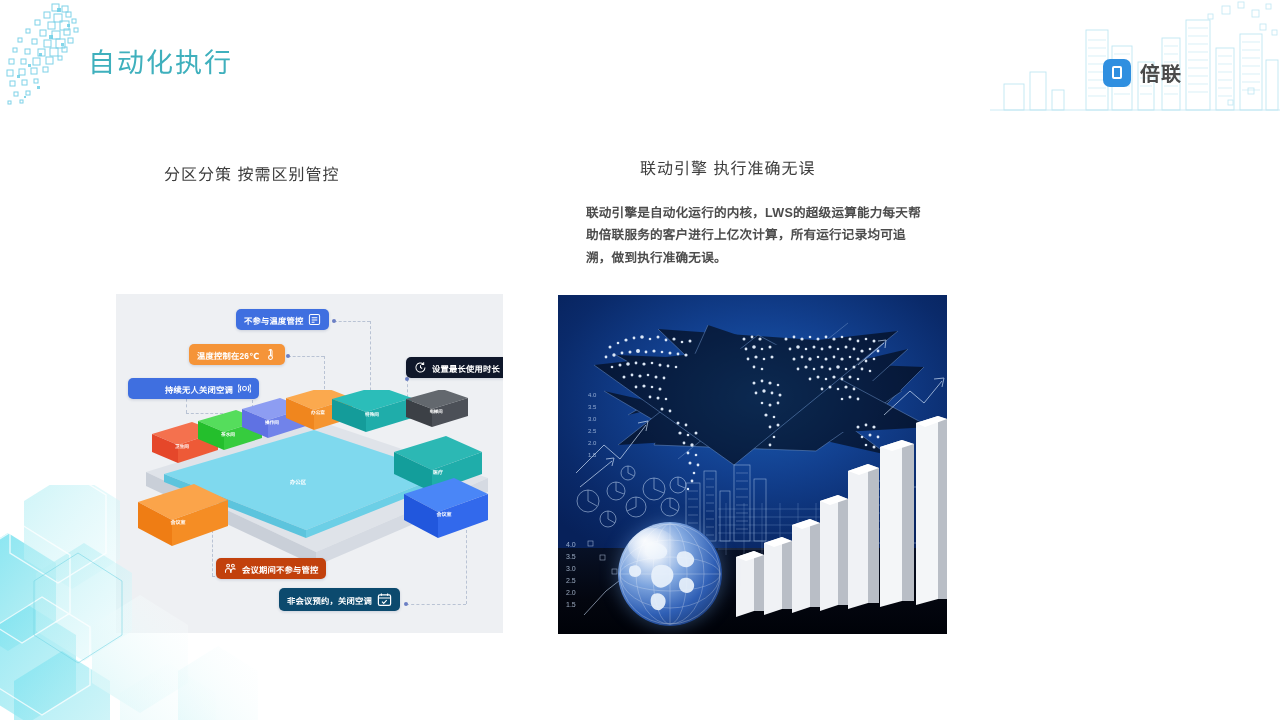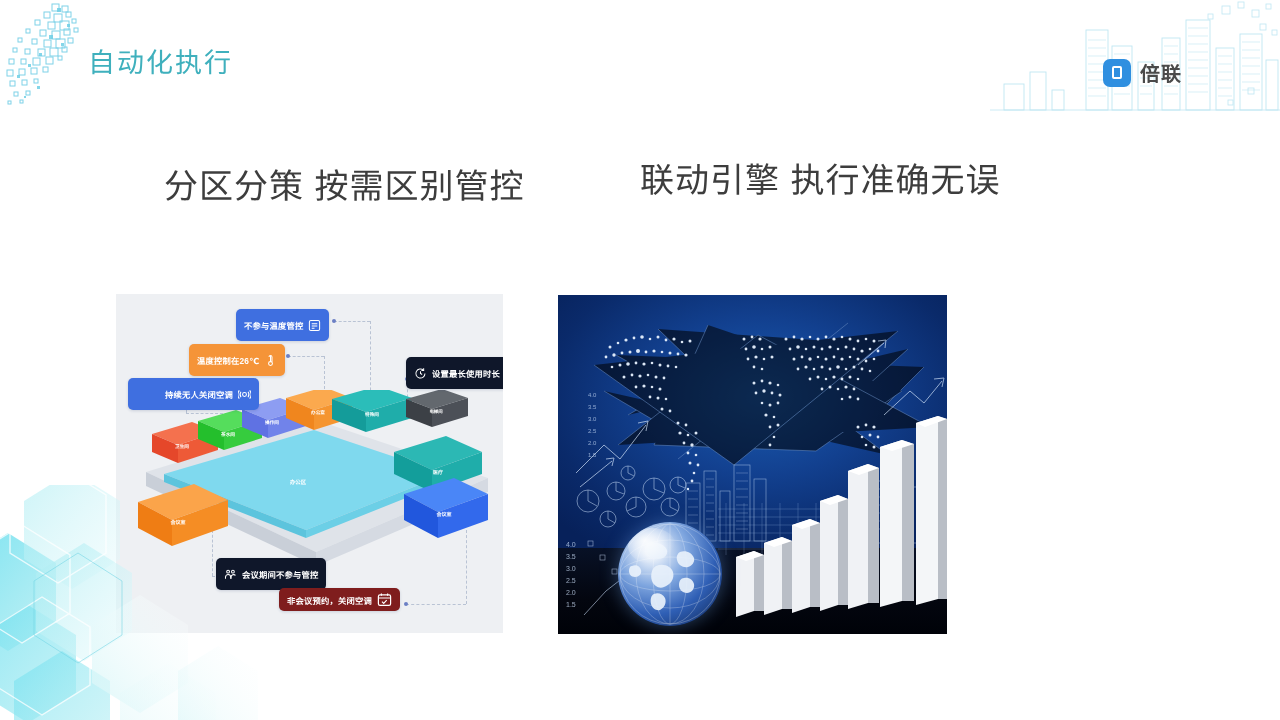--- a/index.html
+++ b/index.html
@@ -59,21 +59,21 @@
     border: 2px solid #ffffff; border-radius: 2px;
     background: transparent;
   }
   .brand-name {
     font-size: 20px; font-weight: bold; color: #4a4a4a;
     letter-spacing: 1px;
   }
 
   .sec-title {
     position: absolute;
-    font-size: 34px; line-height: 1.25;
+    font-size: 16px; line-height: 1.25;
     color: #3d3d3d; font-weight: 400;
     letter-spacing: 1px; white-space: nowrap;
   }
   .sec-title.left  { left: 164px; top: 165px; }
   .sec-title.right { left: 640px; top: 159px; }
 
   .sec-body {
     position: absolute;
     font-size: 12.6px; line-height: 1.78;
     color: #4c4c4c; font-weight: bold;
@@ -87,37 +87,37 @@
     position: absolute; left: 116px; top: 294px;
     width: 387px; height: 339px;
     background: #eef0f3;
     overflow: hidden;
   }
   .panel-left .stage { position: absolute; inset: 0; }
 
   .tag {
     position: absolute;
     display: flex; align-items: center; gap: 5px;
-    height: 32px; padding: 0 8px;
+    height: 21px; padding: 0 8px;
     border-radius: 5px;
     font-size: 8.3px; color: #ffffff;
     white-space: nowrap; font-weight: bold;
     letter-spacing: .2px;
     box-shadow: 0 1px 3px rgba(40,60,110,.18);
   }
   .tag .gi {
     display: inline-flex; align-items: center; justify-content: center;
     width: 13px; height: 13px; flex: none;
   }
   .tag .gi svg { display: block; }
 
   .tag-blue   { background: #3f6fe0; }
   .tag-orange { background: #f59438; }
-  .tag-indigo { background: #0f172a; }
-  .tag-cyan   { background: #7f1d1d; }
+  .tag-indigo { background: #c2410c; }
+  .tag-cyan   { background: #0c4a6e; }
   .tag-royal  { background: #0f172a; }
 
   
   .conn { position: absolute; }
   .conn.h { height: 0; border-top: 1px dashed #b9c3d4; }
   .conn.v { width: 0; border-left: 1px dashed #b9c3d4; }
   .dot {
     position: absolute; width: 4px; height: 4px;
     border-radius: 50%; background: #6b7fc4;
   }
@@ -260,20 +260,21 @@
   <div class="brand">
     <span class="brand-mark">
         <i></i>
       </span>
     <span class="brand-name">倍联</span>
   </div>
 
   <div class="sec-title left">分区分策  按需区别管控</div>
 
   <div class="sec-title right">联动引擎  执行准确无误</div>
+  <div class="sec-body  right">联动引擎是自动化运行的内核，LWS的超级运算能力每天帮助倍联服务的客户进行上亿次计算，所有运行记录均可追溯，做到执行准确无误。</div>
 
   <div class="panel-left">
     <div class="stage">
 
       <div class="conn h" style="left:218px; top:27px;  width:36px;"></div>
       <div class="conn v" style="left:254px; top:27px;  height:95px;"></div>
       <div class="dot" style="left:216px; top:25px;"></div>
 
       <div class="conn h" style="left:172px; top:62px;  width:36px;"></div>
       <div class="conn v" style="left:208px; top:62px;  height:58px;"></div>

